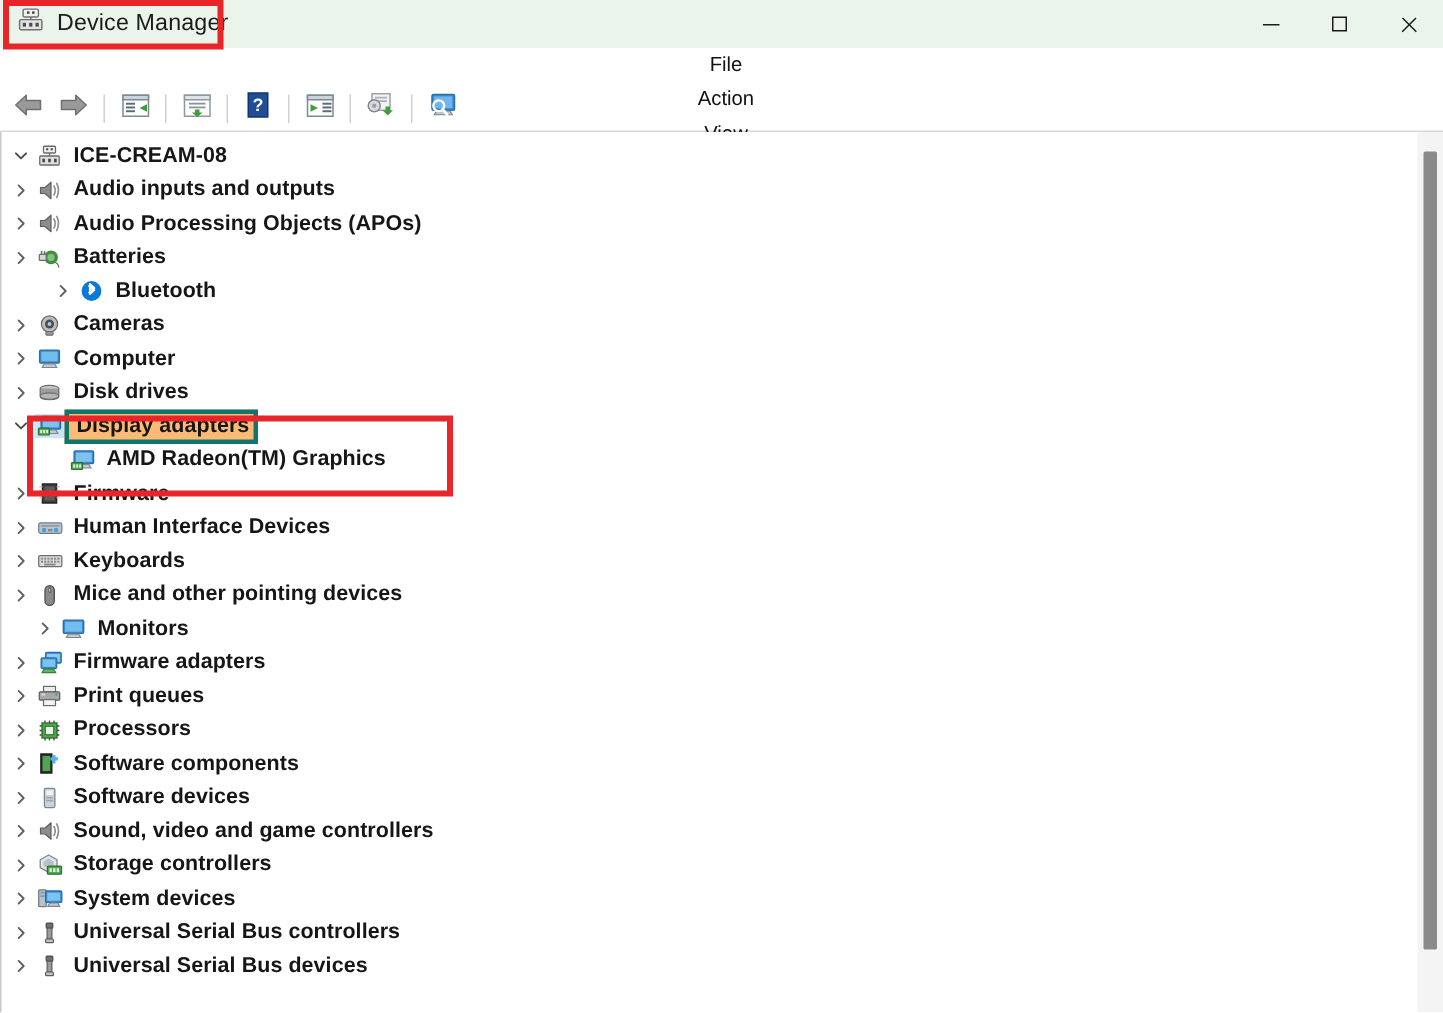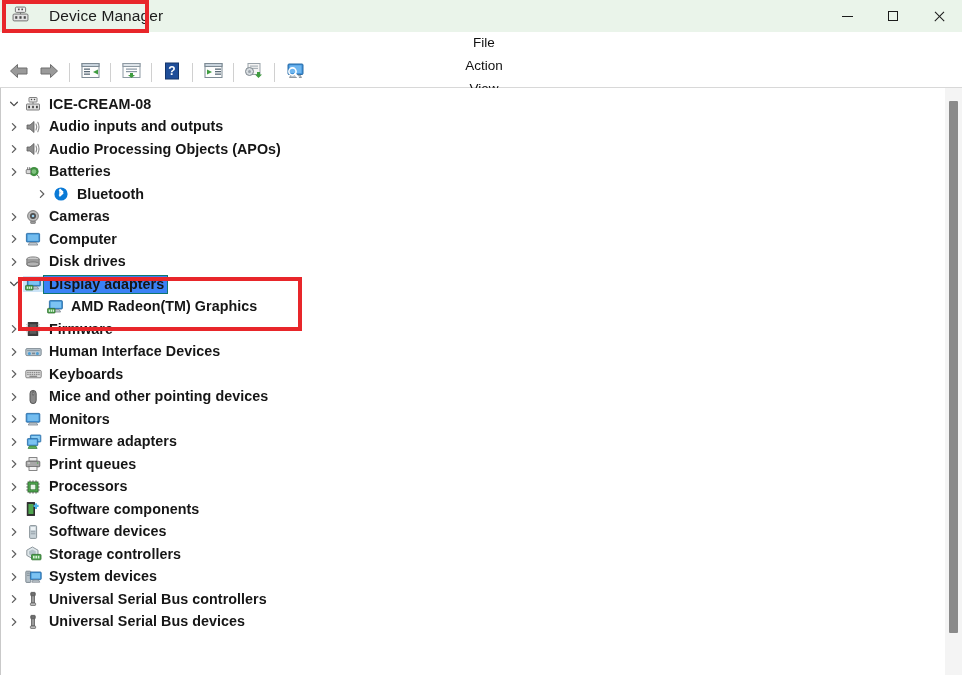--- a/index.html
+++ b/index.html
@@ -23,21 +23,21 @@
     position: relative;
     height: 32px;
     background: #eaf4ea;
     display: flex;
     align-items: center;
     justify-content: space-between;
   }
   .title-left {
     display: flex;
     align-items: center;
-    gap: 20px;
+    gap: 9px;
     padding-left: 12px;
     height: 32px;
   }
   .title-text {
     font-size: 15.5px;
     color: #1b1b1b;
     letter-spacing: .1px;
     white-space: nowrap;
   }
   .winctrls {
@@ -141,22 +141,22 @@
     justify-content: center;
   }
   .ticon svg { display:block; }
   .tlabel {
     font-size: 14.3px;
     color: #161616;
     padding: 1px 4px 2px 6px;
     letter-spacing: .05px;
   }
   .row.selected .tlabel {
-    background: #3b82f6;
-    border: 1px solid #0f766e;
+    background: #fdba74;
+    border: 3px solid #0f766e;
     padding: 0px 3px 1px 5px;
   }
   .row.selected .ticon {
     background: #cce4f7;
   }
 
   
   .scrollbar {
     position: absolute;
     top: 0; right: 0;
@@ -573,21 +573,21 @@
             </span>
             <span class="ticon">
               <svg width="16" height="16" viewBox="0 0 16 16">
       <rect x="5" y="1.4" width="6.2" height="13.2" rx="3.1" fill="#8a8a8a" stroke="#4f4f4f" stroke-width=".9"></rect>
       <line x1="8.1" y1="2.2" x2="8.1" y2="6.4" stroke="#4f4f4f" stroke-width=".9"></line>
       <rect x="7.4" y="3.2" width="1.4" height="2.6" rx=".7" fill="#d8d8d8" stroke="#4f4f4f" stroke-width=".6"></rect>
     </svg>
             </span>
             <span class="tlabel">Mice and other pointing devices</span>
           </div>
-          <div class="row" style="padding-left: 4px;">
+          <div class="row" style="padding-left: 20px;">
             <span class="twisty">
               <svg width="10" height="10" viewBox="0 0 10 10">
     <path d="M3.4 1.6 L6.8 5 L3.4 8.4" fill="none" stroke="#5f5f5f" stroke-width="1.25" stroke-linecap="round" stroke-linejoin="round"></path>
               </svg>
             </span>
             <span class="ticon">
               <svg width="16" height="16" viewBox="0 0 16 16">
       <rect x="1.2" y="2.4" width="13.6" height="8.8" rx=".8" fill="#3b8fd4" stroke="#2c6ea5" stroke-width=".9"></rect>
       <rect x="2.4" y="3.5" width="11.2" height="6.6" fill="#74bdef"></rect>
       <path d="M4.6 11.8 L11.4 11.8 L12.8 14 L3.2 14 Z" fill="#c2cbd2" stroke="#7e878e" stroke-width=".8"></path>
@@ -689,20 +689,35 @@
             </span>
             <span class="tlabel">Software devices</span>
           </div>
           <div class="row" style="padding-left: 4px;">
             <span class="twisty">
               <svg width="10" height="10" viewBox="0 0 10 10">
     <path d="M3.4 1.6 L6.8 5 L3.4 8.4" fill="none" stroke="#5f5f5f" stroke-width="1.25" stroke-linecap="round" stroke-linejoin="round"></path>
               </svg>
             </span>
             <span class="ticon">
+              <svg width="16" height="16" viewBox="0 0 16 16">
+      <path d="M2 6 L5 6 L9 2.5 L9 13.5 L5 10 L2 10 Z" fill="#8d8d8d" stroke="#5d5d5d" stroke-width=".8" stroke-linejoin="round"></path>
+      <path d="M11 5 Q12.6 8 11 11" fill="none" stroke="#8d8d8d" stroke-width="1.1" stroke-linecap="round"></path>
+      <path d="M12.8 3.3 Q15.2 8 12.8 12.7" fill="none" stroke="#8d8d8d" stroke-width="1.1" stroke-linecap="round"></path>
+    </svg>
+            </span>
+            <span class="tlabel">Sound, video and game controllers</span>
+          </div>
+          <div class="row" style="padding-left: 4px;">
+            <span class="twisty">
+              <svg width="10" height="10" viewBox="0 0 10 10">
+    <path d="M3.4 1.6 L6.8 5 L3.4 8.4" fill="none" stroke="#5f5f5f" stroke-width="1.25" stroke-linecap="round" stroke-linejoin="round"></path>
+              </svg>
+            </span>
+            <span class="ticon">
               <svg width="17" height="16" viewBox="0 0 17 16">
       <path d="M7.4 1 L13 4.2 L13 9.4 L7.4 12.6 L1.8 9.4 L1.8 4.2 Z" fill="#dfe7ea" stroke="#7b858c" stroke-width=".85" stroke-linejoin="round"></path>
       <path d="M7.4 3.4 L10.8 5.3 L10.8 8.3 L7.4 10.2 L4 8.3 L4 5.3 Z" fill="#b4c2c9"></path>
       <rect x="6.6" y="8.4" width="9.4" height="5.4" rx=".7" fill="#4fa64f" stroke="#2f6f2f" stroke-width=".85"></rect>
       <rect x="8" y="9.8" width="1.6" height="2.6" fill="#d9f0d9"></rect>
       <rect x="10.4" y="9.8" width="1.6" height="2.6" fill="#d9f0d9"></rect>
       <rect x="12.8" y="9.8" width="1.6" height="2.6" fill="#d9f0d9"></rect>
     </svg>
             </span>
             <span class="tlabel">Storage controllers</span>

